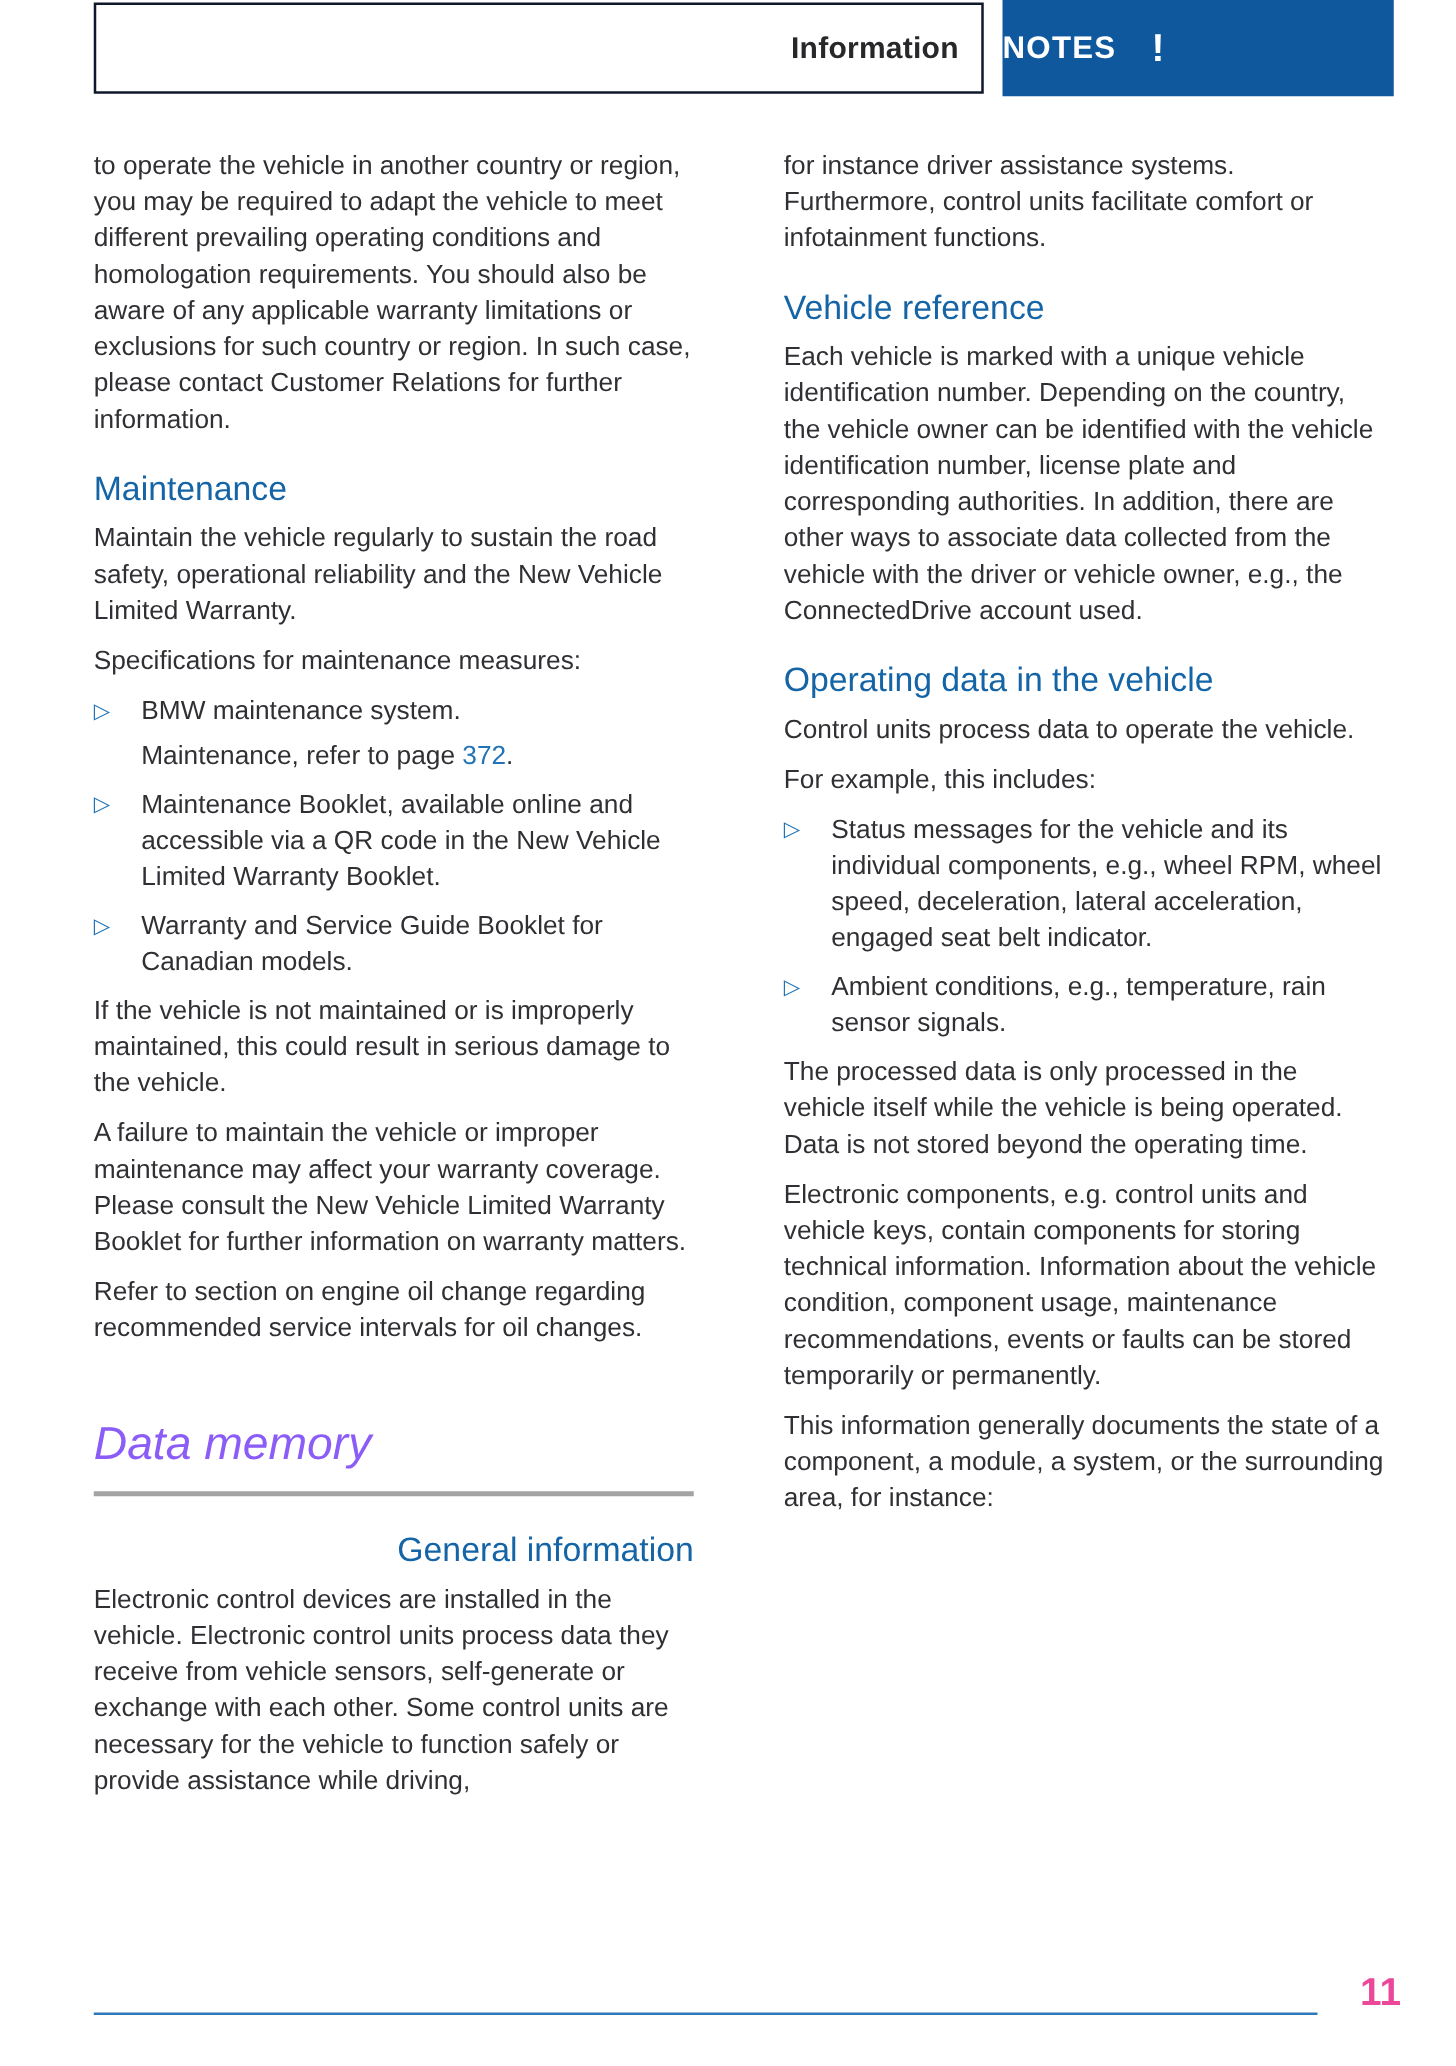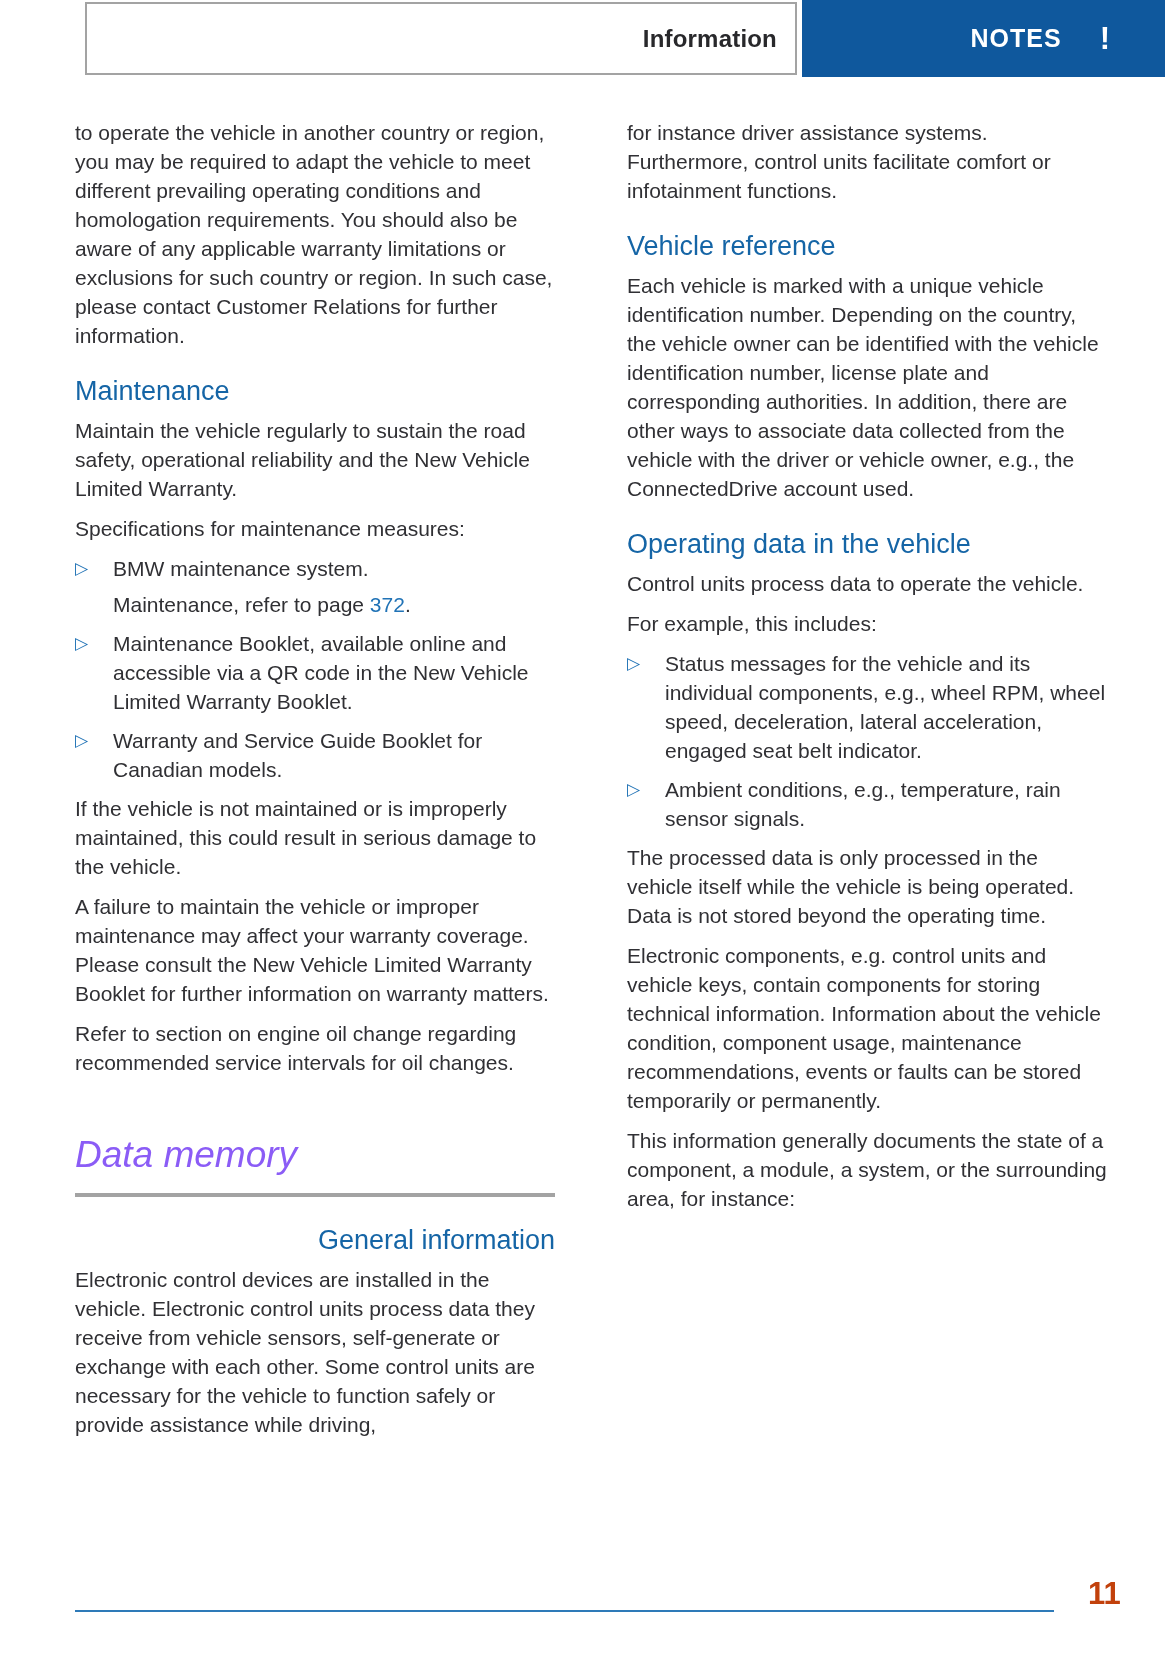--- a/index.html
+++ b/index.html
@@ -13,45 +13,45 @@
     position: relative;
     font-family: "Liberation Sans", sans-serif;
     color: #303034;
     overflow: hidden;
   }
   .page { position: absolute; inset: 0; }
 
   
   .info-tab {
     position: absolute;
-    left: 85px; top: 2px;
+    left: 75px; top: 2px;
     width: 712px; height: 73px;
-    border: 2px solid #a3a3a3;
+    border: 2px solid #0f172a;
     background: #ffffff;
     box-sizing: border-box;
     display: flex;
     align-items: center;
     justify-content: flex-end;
     padding-right: 18px;
     font-size: 24px;
     font-weight: 600;
     color: #28282b;
     letter-spacing: 0.2px;
     padding-left: 36px;
   }
   .notes-box {
     position: absolute;
     left: 802px; top: 0;
-    width: 363px; height: 77px;
+    width: 313px; height: 77px;
     background: #0f589d;
     color: #ffffff;
     display: flex;
     align-items: center;
-    justify-content: flex-end;
-    gap: 38px;
+    justify-content: flex-start;
+    gap: 28px;
     padding-right: 55px;
     box-sizing: border-box;
     font-size: 25px;
     font-weight: 700;
     letter-spacing: 1px;
   }
   .notes-mark { font-size: 31px; font-weight: 700; letter-spacing: 0; }
 
   
   .columns {
@@ -119,21 +119,21 @@
     left: 75px; top: 1610px;
     width: 979px; height: 2px;
     background: #2e7ab8;
   }
   .page-number {
     position: absolute;
     left: 1088px; top: 1576px;
     width: 60px;
     font-size: 31px;
     font-weight: 600;
-    color: #c2410c;
+    color: #ec4899;
   }
 </style>
 </head>
 <body>
 
 <div class="page">
 
   <div class="info-tab">
     <span>Information</span>
   </div>

